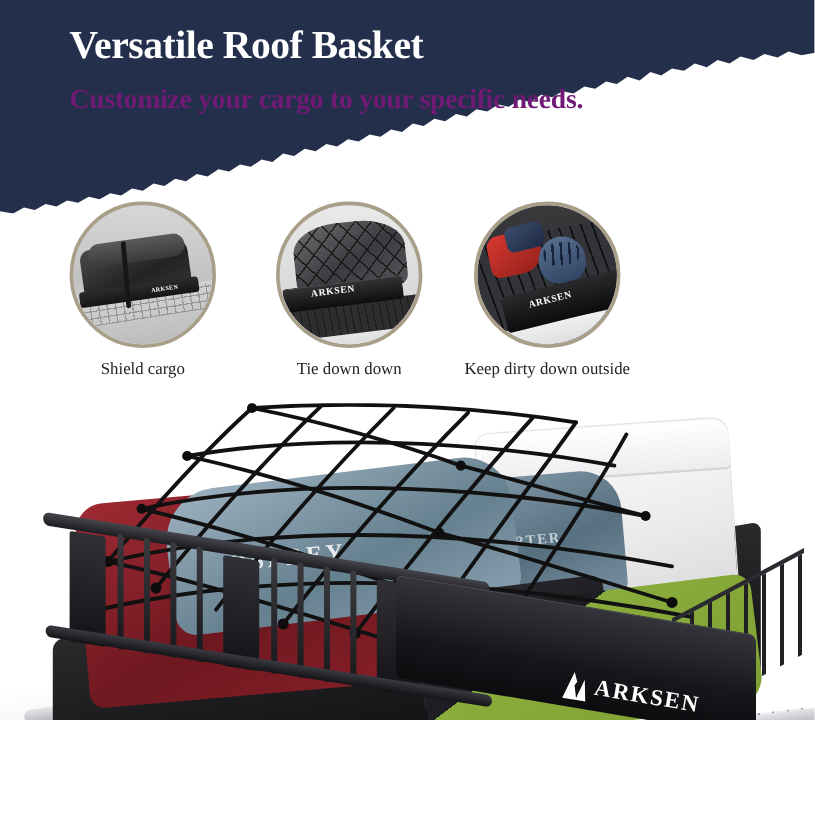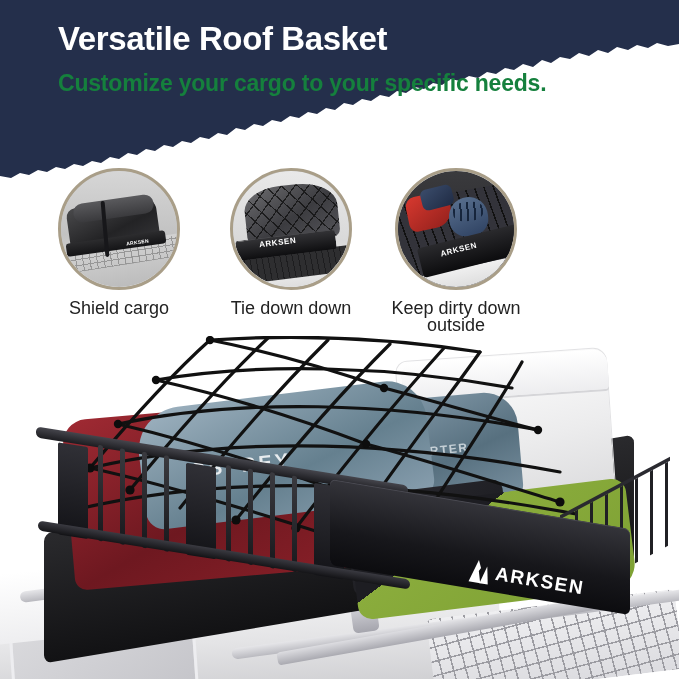--- a/index.html
+++ b/index.html
@@ -3,24 +3,24 @@
 <meta charset="utf-8">
 <style>
   html, body {
     margin: 0;
     padding: 0;
     background: #ffffff;
   }
   #page {
     position: relative;
     width: 679px;
-    height: 679px;
+    height: 600px;
     overflow: hidden;
     background: #ffffff;
-    font-family: Liberation Sans, sans-serif;
+    font-family: Liberation Serif, serif;
   }
 
   
   .header-band {
     position: absolute;
     left: 0; top: 0;
     width: 679px;
     height: 200px;
     overflow: hidden;
   }
@@ -58,21 +58,21 @@
     font-size: 33px;
     font-weight: bold;
     letter-spacing: -0.4px;
     white-space: nowrap;
   }
   .subtitle {
     position: absolute;
     left: 58px;
     top: 68px;
     width: 530px;
-    color: #15803d;
+    color: #701a75;
     font-size: 23px;
     font-weight: bold;
     line-height: 30px;
     letter-spacing: -0.2px;
   }
 
   
   .features {
     position: absolute;
     left: 0;
@@ -167,21 +167,21 @@
              transform:rotate(-6deg); border-radius:40%; }
   .t3-rail { position:absolute; left:18%; top:56%; width:88%; height:26%;
              background:linear-gradient(#2a2a2d,#0c0c0e); transform:rotate(-14deg); border-radius:3px; }
   .t3-logo { position:absolute; left:36%; top:64%; color:#fff; font-size:8px; font-weight:bold;
              transform:rotate(-14deg); letter-spacing:.6px; }
   .t3-sky { position:absolute; left:-5%; top:84%; width:120%; height:24%;
             background:linear-gradient(#f0f0f0,#d6d6d6); transform:rotate(-12deg); }
 
   .caption {
     margin-top: 10px;
-    font-size: 18px;
+    font-size: 14px;
     color: #222222;
     line-height: 17px;
     font-weight: normal;
   }
 
   
   .hero {
     position: absolute;
     left: 0;
     top: 336px;

